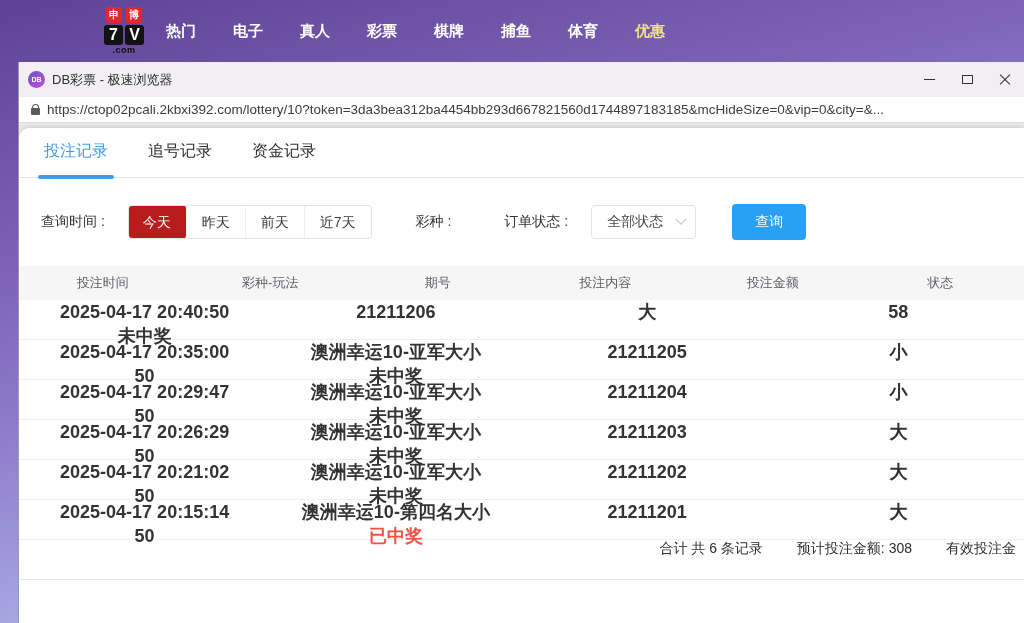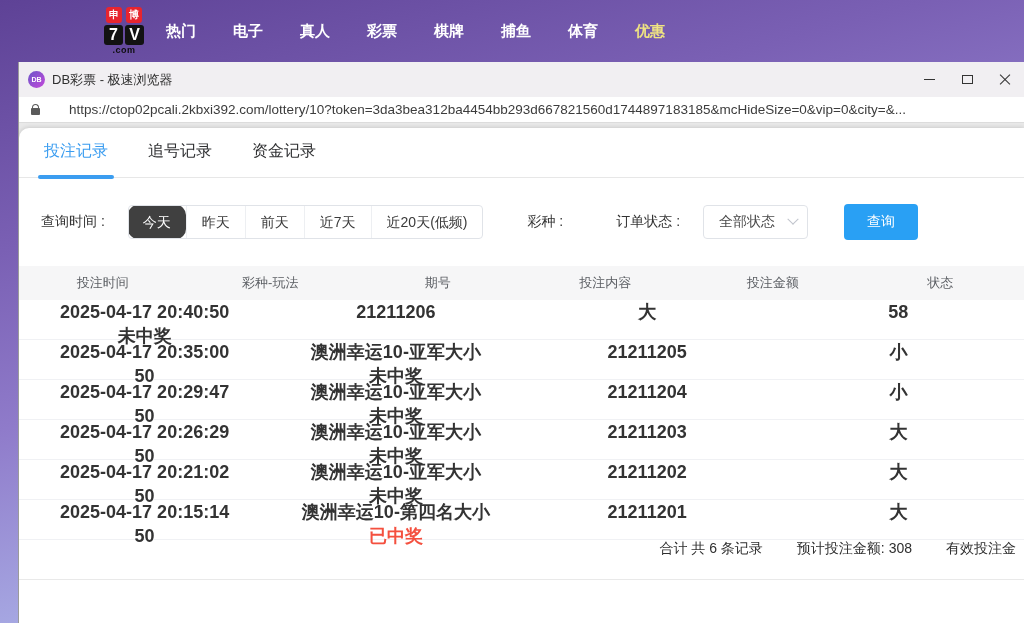--- a/index.html
+++ b/index.html
@@ -35,21 +35,21 @@
   .win-btn { width:38px; height:100%; display:flex; align-items:center; justify-content:center; cursor:pointer; }
   .glyph-min { width:11px; border-top:1px solid #333; display:block; }
   .glyph-max { width:11px; height:9px; border:1px solid #333; display:block; }
   .glyph-close { position:relative; width:12px; height:12px; display:block; }
   .glyph-close:before,.glyph-close:after { content:""; position:absolute; left:-1px; top:5px; width:14px;
     border-top:1px solid #333; }
   .glyph-close:before { transform:rotate(45deg); }
   .glyph-close:after  { transform:rotate(-45deg); }
 
   .urlbar { height:26px; background:#fff; border-bottom:1px solid #dcdcdc; display:flex; align-items:center;
-    padding:0 10px; flex:0 0 auto;gap:22px; }
+    padding:0 10px; flex:0 0 auto; }
   .lock-icon { position:relative; width:9px; height:7px; background:#5a5a5a; border-radius:1px; margin:3px 7px 0 2px; flex:0 0 auto; }
   .lock-icon:before { content:""; position:absolute; left:1px; top:-4px; width:5px; height:5px;
     border:1.4px solid #5a5a5a; border-bottom:none; border-radius:4px 4px 0 0; }
   .url-text { font-size:13.5px; color:#3c3c3c; white-space:nowrap; overflow:hidden; }
 
   .content { flex:1 1 auto; background:#e9e9e9; position:relative; overflow:hidden; }
   .card { position:absolute; left:0; right:0; top:5px; bottom:0; background:#fff;
     border-radius:10px 0 0 0; box-shadow:0 0 5px rgba(0,0,0,.18); overflow:hidden; }
 
   
@@ -58,21 +58,21 @@
   .tab.active { color:#3b9df0; }
   .tab.active .tab-underline { position:absolute; left:-6px; right:-6px; bottom:-2px; height:4px;
     border-radius:3px; background:#3b9df0; }
 
   
   .filter-row { display:flex; align-items:center; margin:26px 0 0 22px; font-size:14px; color:#333;gap:14px; }
   .f-label { margin-right:9px; white-space:nowrap; }
   .seg-group { display:flex; border:1px solid #e0e3e8; border-radius:4px; background:#fff; overflow:hidden; height:34px; }
   .seg-item { padding:0 15px; line-height:32px; color:#3a3a3a; cursor:pointer; white-space:nowrap; position:relative; }
   .seg-item + .seg-item { border-left:1px solid #edeff2; }
-  .seg-item.active { background:#404040; color:#fff; border-radius:10px; margin:-1px 0 -1px -1px; line-height:35px; }
+  .seg-item.active { background:#b91c1c; color:#fff; border-radius:4px; margin:-1px 0 -1px -1px; line-height:35px; }
   .sel { display:flex; align-items:center; height:34px; border:1px solid #e0e3e8; border-radius:4px;
     background:#fff; padding:0 10px 0 15px; cursor:pointer; color:#4a4a4a; }
   .sel-value { margin-right:14px; white-space:nowrap; }
   .chevron-down { width:8px; height:8px; border-right:1.4px solid #c0c4cc; border-bottom:1.4px solid #c0c4cc;
     transform:rotate(45deg) translate(-2px,-2px); flex:0 0 auto; }
   .gap-l { margin-left:30px; }
   .query-btn { margin-left:22px; width:74px; height:36px; background:#29a0f4; color:#fff; border:none;
     border-radius:4px; font-size:14px; cursor:pointer; font-family:inherit; }
 
   
@@ -153,21 +153,20 @@
         </span>
       </div>
 
       <div class="filter-row">
         <span class="f-label">查询时间 :</span>
         <div class="seg-group">
           <span class="seg-item active">今天</span>
           <span class="seg-item">昨天</span>
           <span class="seg-item">前天</span>
           <span class="seg-item">近7天</span>
-          <span class="seg-item">近20天(低频)</span>
         </div>
         <span class="f-label gap-l">彩种 :</span>
         <span class="f-label gap-l">订单状态 :</span>
         <div class="sel">
           <span class="sel-value">全部状态</span>
           <span class="chevron-down"></span>
         </div>
         <button class="query-btn">查询</button>
       </div>
 

